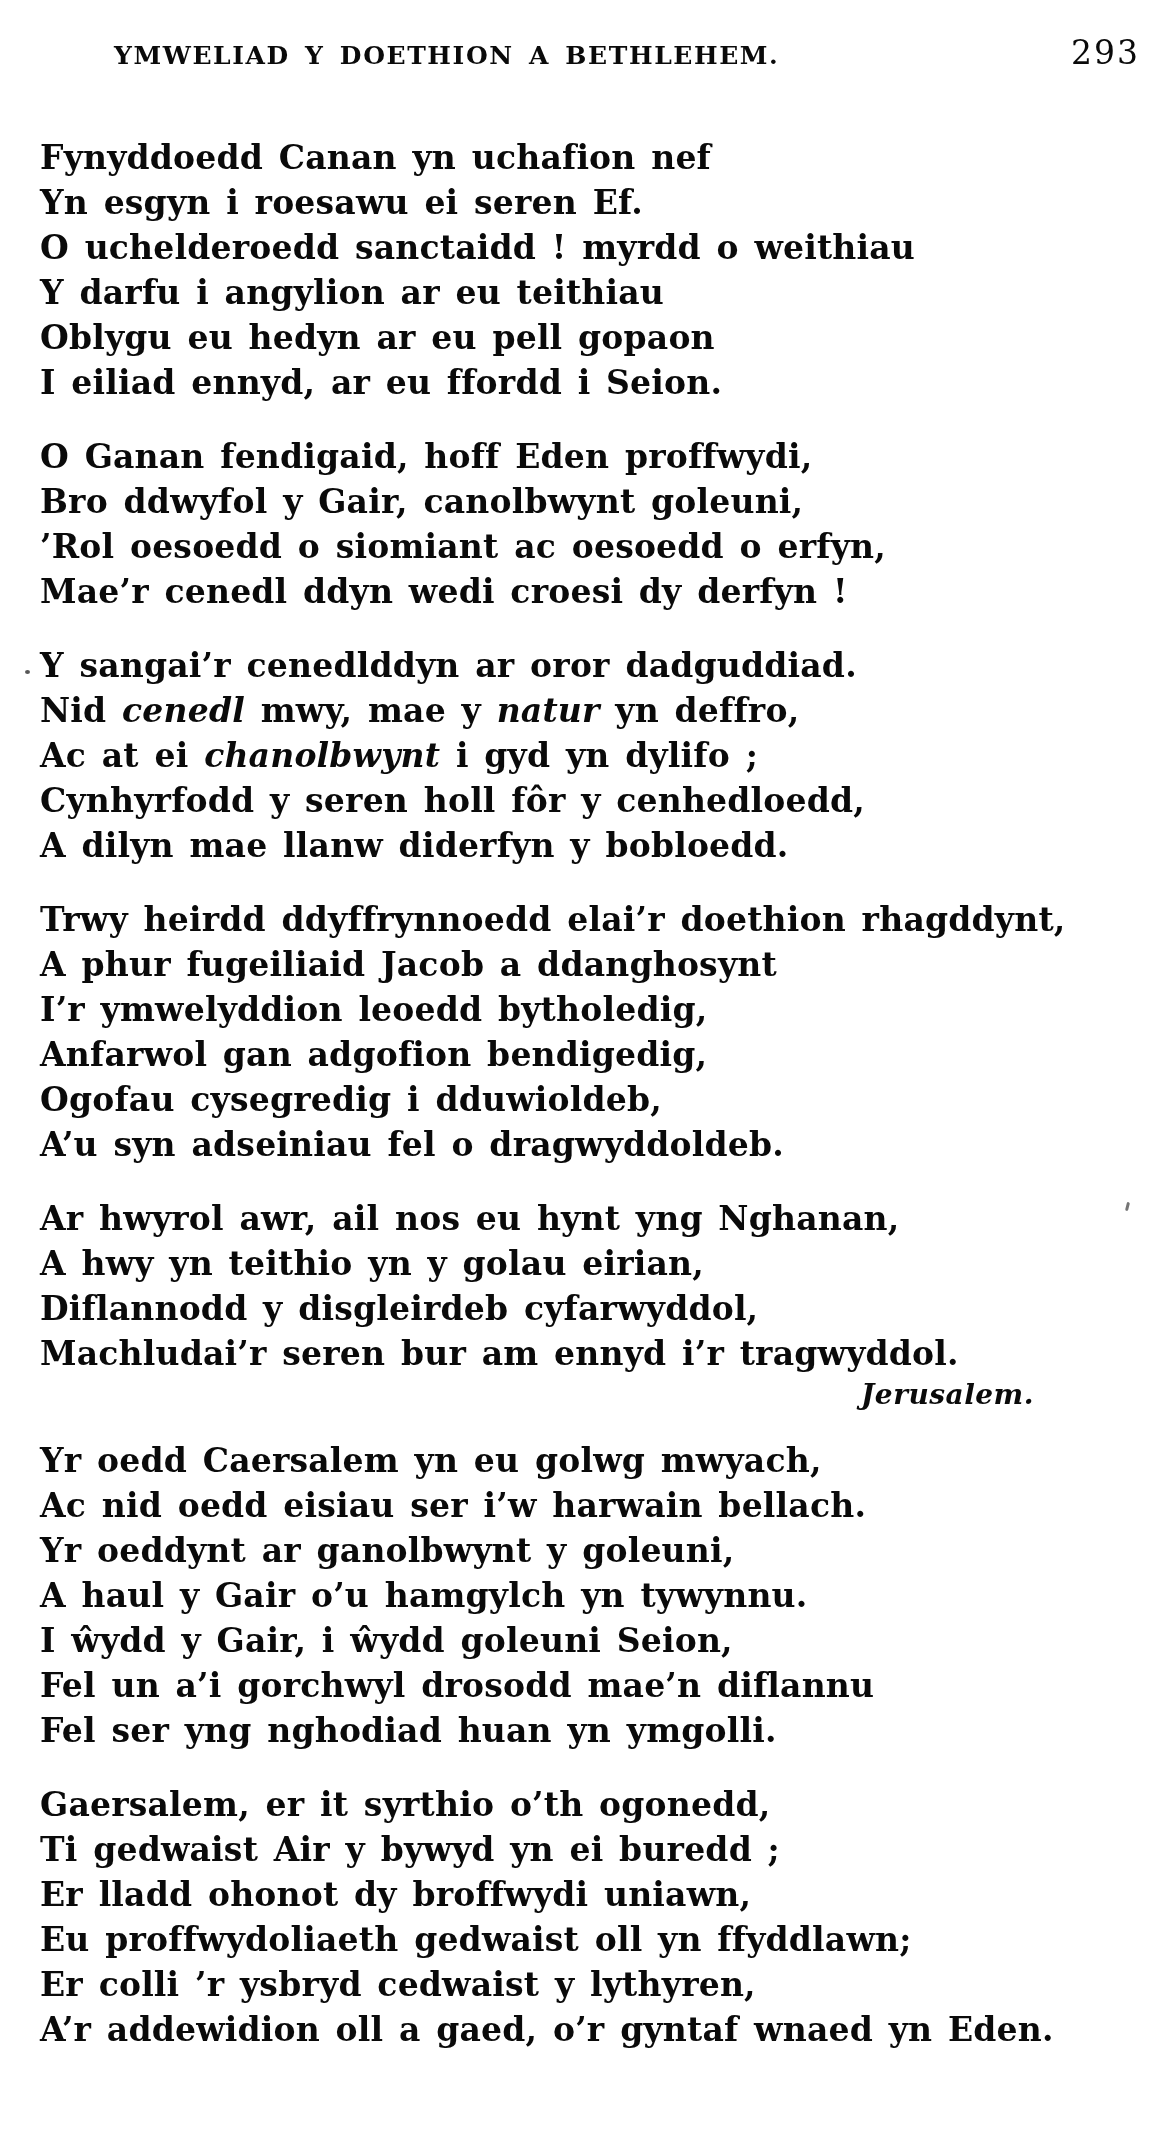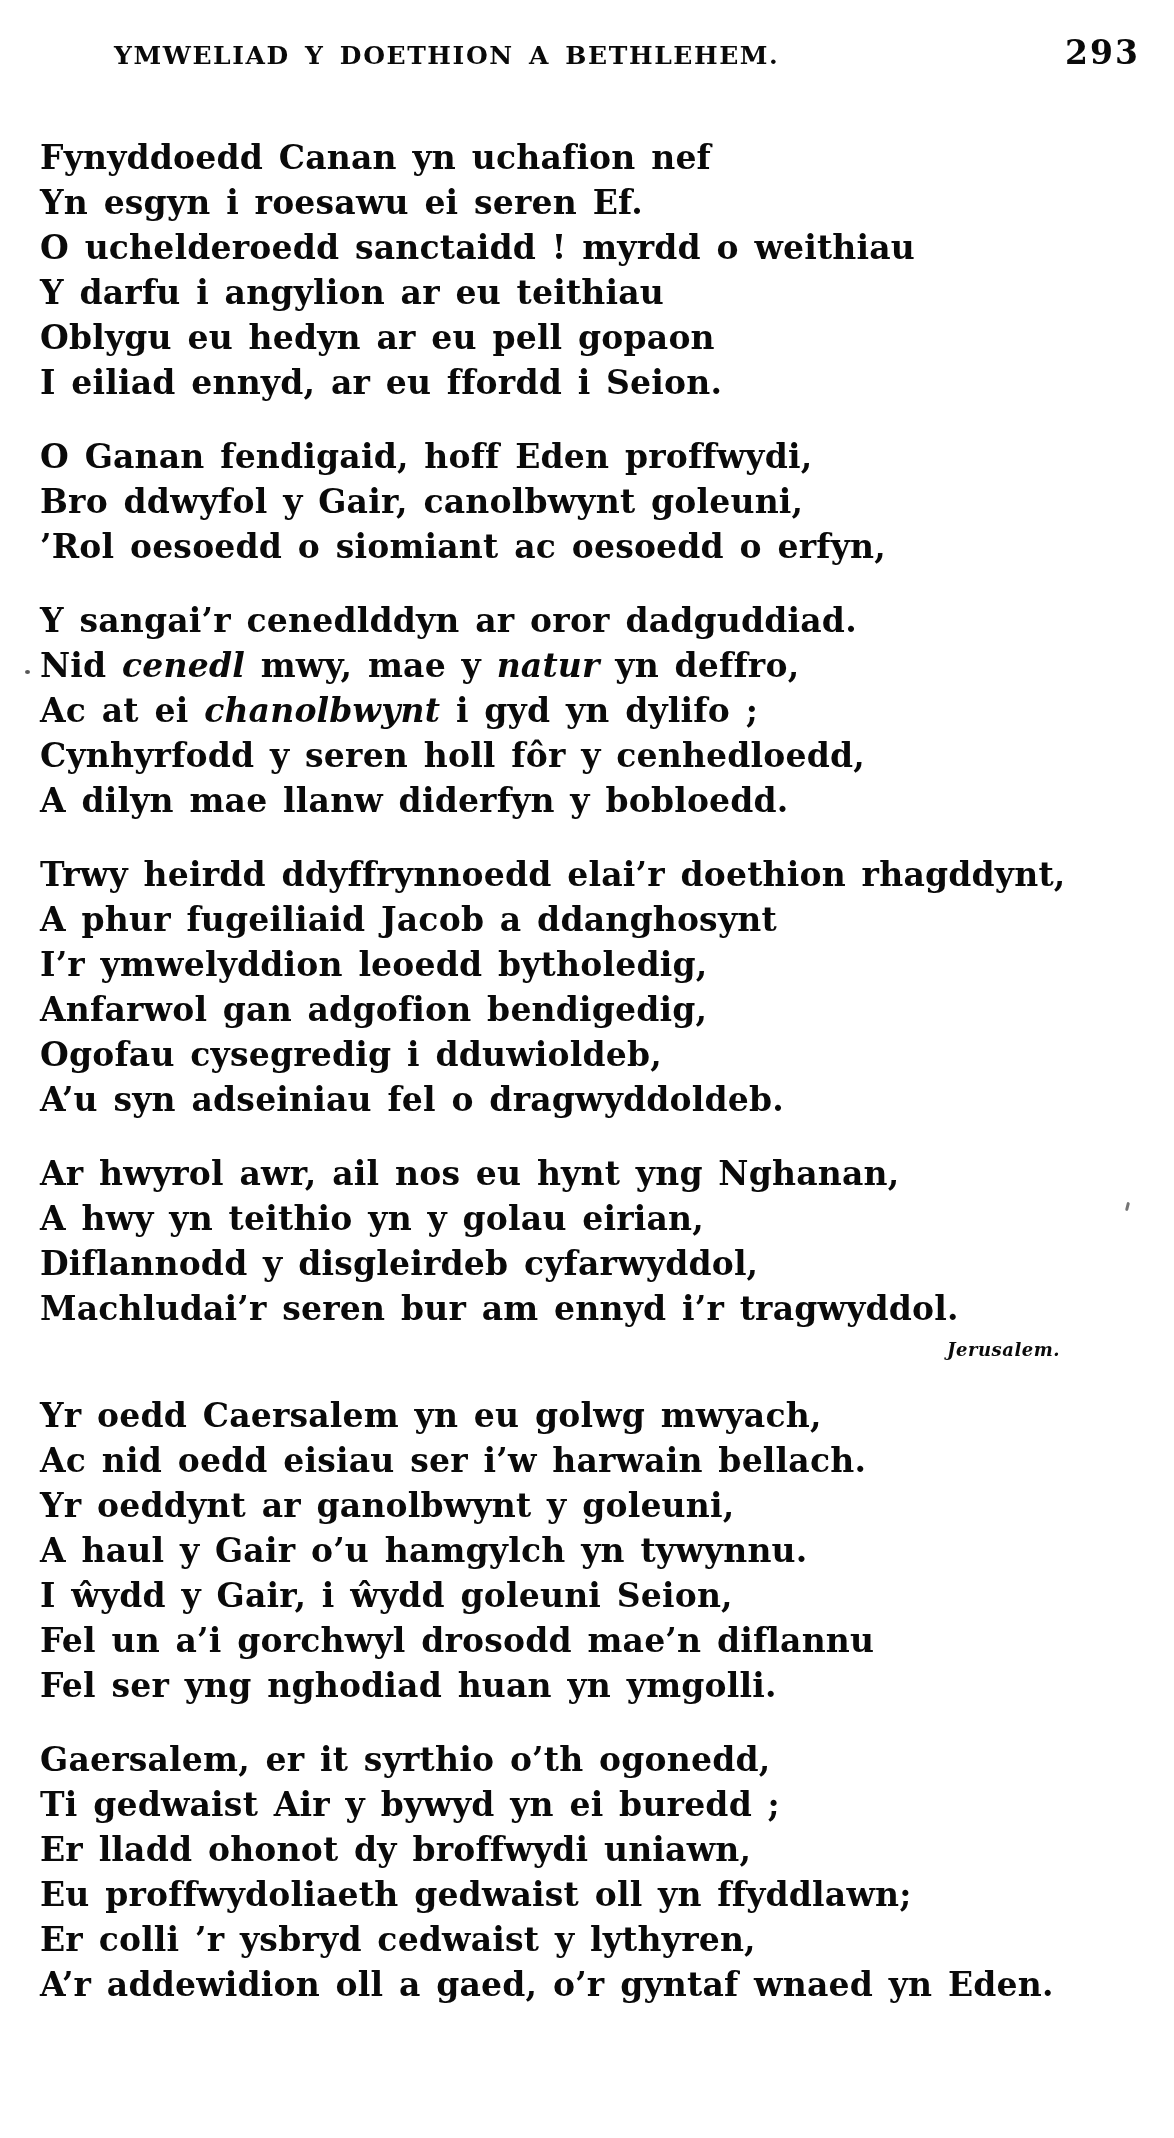--- a/index.html
+++ b/index.html
@@ -23,41 +23,41 @@
     line-height: 34px;
   }
   .running-title {
     font-size: 25px;
     font-weight: bold;
     letter-spacing: 1.6px;
     word-spacing: 5px;
   }
   .page-number {
     font-size: 33px;
-    font-weight: bold;
+    font-weight: normal;
     letter-spacing: 2px;
   }
   .poem {
     margin-top: 62px;
     font-size: 33px;
     font-weight: bold;
   }
   .stanza + .stanza { margin-top: 29px; }
   .line {
     line-height: 45px;
     white-space: nowrap;
     letter-spacing: 0.2px;
     word-spacing: 4px;
   }
   .it { font-style: italic; }
   .note {
     margin-top: 6px;
-    margin-right: 80px;
+    margin-right: 106px;
     text-align: right;
-    font-size: 18px;
+    font-size: 28px;
     font-style: italic;
     font-weight: bold;
     line-height: 26px;
     letter-spacing: 0.5px;
   }
   .note + .stanza { margin-top: 30px; }
   .speck {
     position: absolute;
     background: #3a3a3a;
   }
@@ -89,20 +89,21 @@
         <div class="line"><span>Yn esgyn i roesawu ei seren Ef.</span></div>
         <div class="line"><span>O uchelderoedd sanctaidd ! myrdd o weithiau</span></div>
         <div class="line"><span>Y darfu i angylion ar eu teithiau</span></div>
         <div class="line"><span>Oblygu eu hedyn ar eu pell gopaon</span></div>
         <div class="line"><span>I eiliad ennyd, ar eu ffordd i Seion.</span></div>
       </div>
       <div class="stanza">
         <div class="line"><span>O Ganan fendigaid, hoff Eden proffwydi,</span></div>
         <div class="line"><span>Bro ddwyfol y Gair, canolbwynt goleuni,</span></div>
         <div class="line"><span>’Rol oesoedd o siomiant ac oesoedd o erfyn,</span></div>
+        <div class="line"><span>Mae’r cenedl ddyn wedi croesi dy derfyn !</span></div>
       </div>
       <div class="stanza">
         <div class="line"><span>Y sangai’r cenedlddyn ar oror dadguddiad.</span></div>
         <div class="line"><span>Nid </span><span class="it">cenedl</span><span> mwy, mae y </span><span class="it">natur</span><span> yn deffro,</span></div>
         <div class="line"><span>Ac at ei </span><span class="it">chanolbwynt</span><span> i gyd yn dylifo ;</span></div>
         <div class="line"><span>Cynhyrfodd y seren holl fôr y cenhedloedd,</span></div>
         <div class="line"><span>A dilyn mae llanw diderfyn y bobloedd.</span></div>
       </div>
       <div class="stanza">
         <div class="line"><span>Trwy heirdd ddyffrynnoedd elai’r doethion rhagddynt,</span></div>

